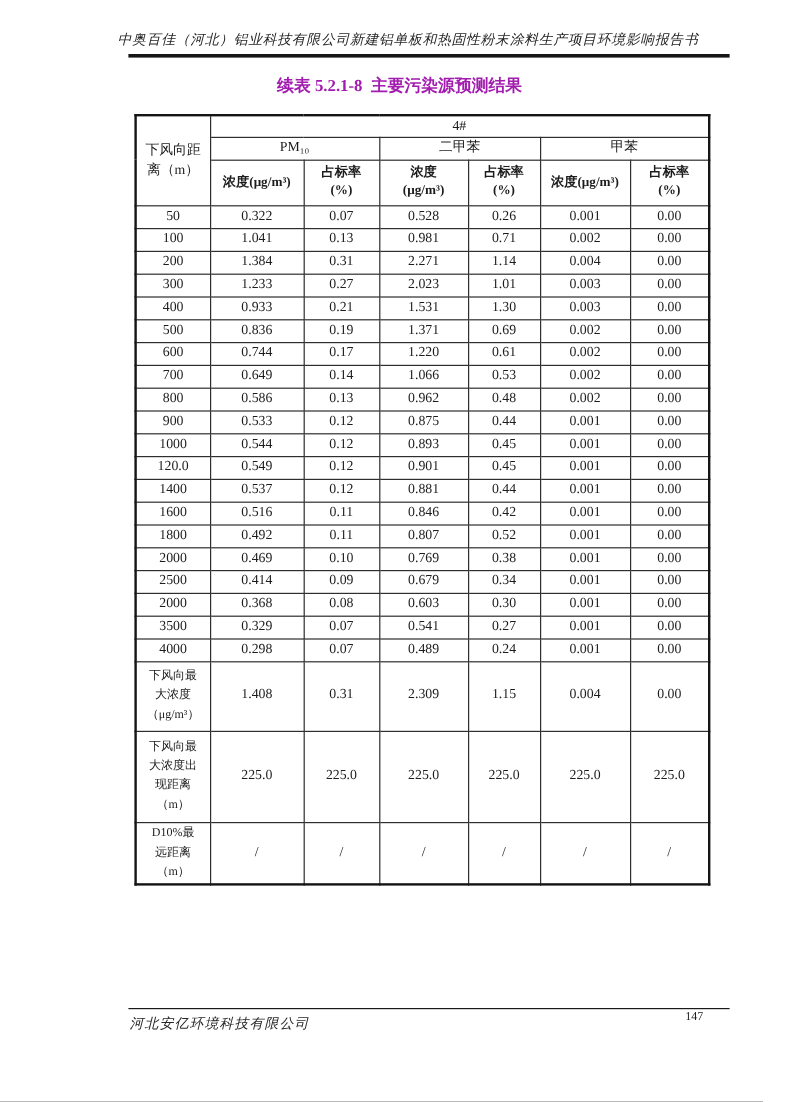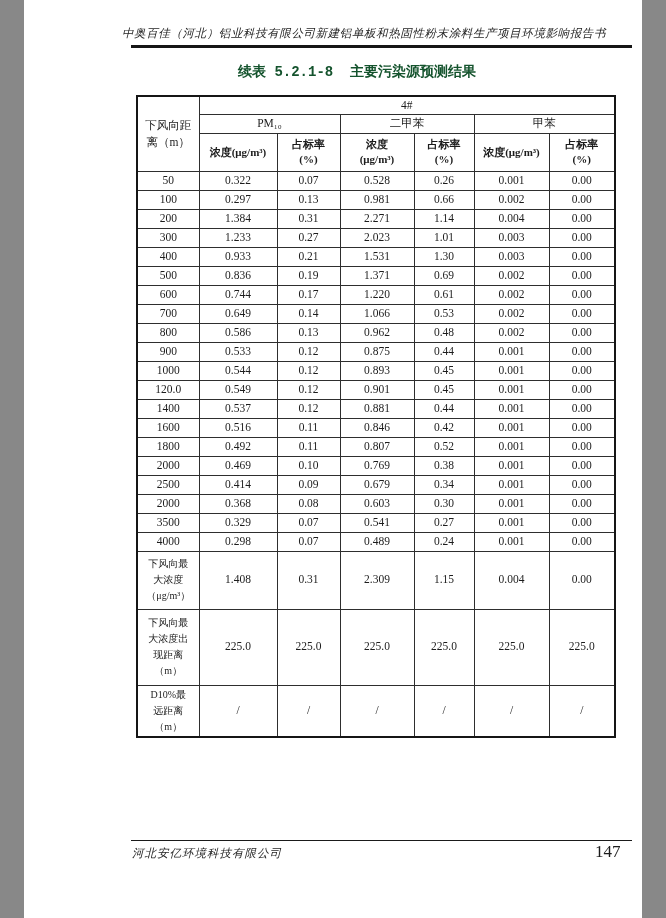--- a/index.html
+++ b/index.html
@@ -1,19 +1,19 @@
 <!DOCTYPE html>
 <html><head>
 <meta charset="utf-8">
 <style>
   * { margin: 0; padding: 0; box-sizing: border-box; }
   html, body { background: #888; }
   .page {
     position: relative;
-    width: 618px;
+    width: 666px;
     height: 918px;
     margin: 0 auto;
     background: #ffffff;
     font-family: "Liberation Serif", "DejaVu Serif", serif;
     color: #1c1c1c;
     overflow: hidden;
   }
   .running-header {
     position: absolute;
     top: 26px;
@@ -36,22 +36,21 @@
   }
   .table-title {
     position: absolute;
     top: 63px;
     left: 0;
     width: 666px;
     text-align: center;
     font-weight: bold;
     font-size: 14px;
     white-space: pre;
-    color: #14532d;
-    font-family: Liberation Mono, monospace;
+    color: #a21caf;
   }
   table.pred-table {
     position: absolute;
     top: 95px;
     left: 112px;
     width: 478px;
     border-collapse: collapse;
     table-layout: fixed;
     border: 2px solid #151515;
   }
@@ -88,21 +87,21 @@
     font-size: 11.5px;
     font-style: italic;
     letter-spacing: 1px;
     color: #252525;
     text-align: right;
   }
   .footer-page-number {
     position: absolute;
     top: 842px;
     left: 571px;
-    font-size: 17px;
+    font-size: 10px;
     color: #1c1c1c;
   }
 </style>
 </head>
 <body>
 
 <div class="page">
 
   <div class="running-header">中奥百佳（河北）铝业科技有限公司新建铝单板和热固性粉末涂料生产项目环境影响报告书</div>
 
@@ -147,24 +146,24 @@
           <td>50</td>
           <td>0.322</td>
           <td>0.07</td>
           <td>0.528</td>
           <td>0.26</td>
           <td>0.001</td>
           <td>0.00</td>
         </tr>
         <tr class="data-row">
           <td>100</td>
-          <td>0.297</td>
+          <td>1.041</td>
           <td>0.13</td>
           <td>0.981</td>
-          <td>0.66</td>
+          <td>0.71</td>
           <td>0.002</td>
           <td>0.00</td>
         </tr>
         <tr class="data-row">
           <td>200</td>
           <td>1.384</td>
           <td>0.31</td>
           <td>2.271</td>
           <td>1.14</td>
           <td>0.004</td>

